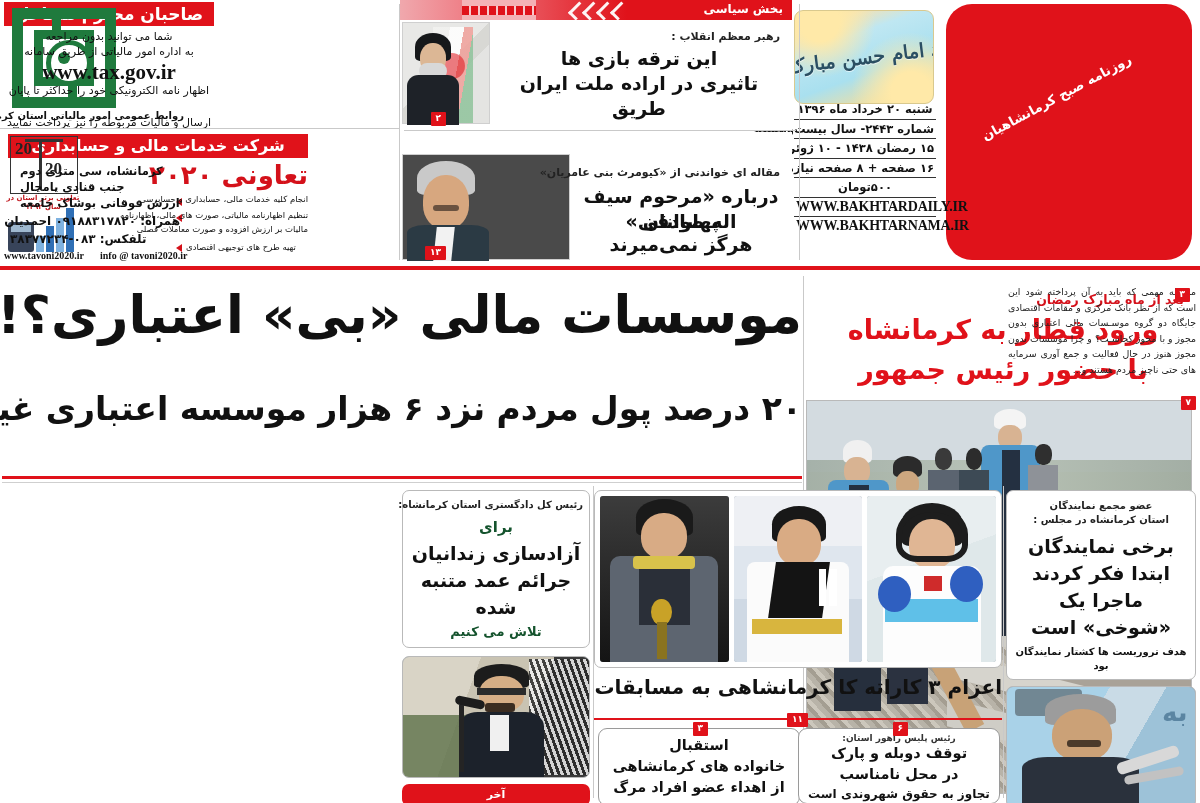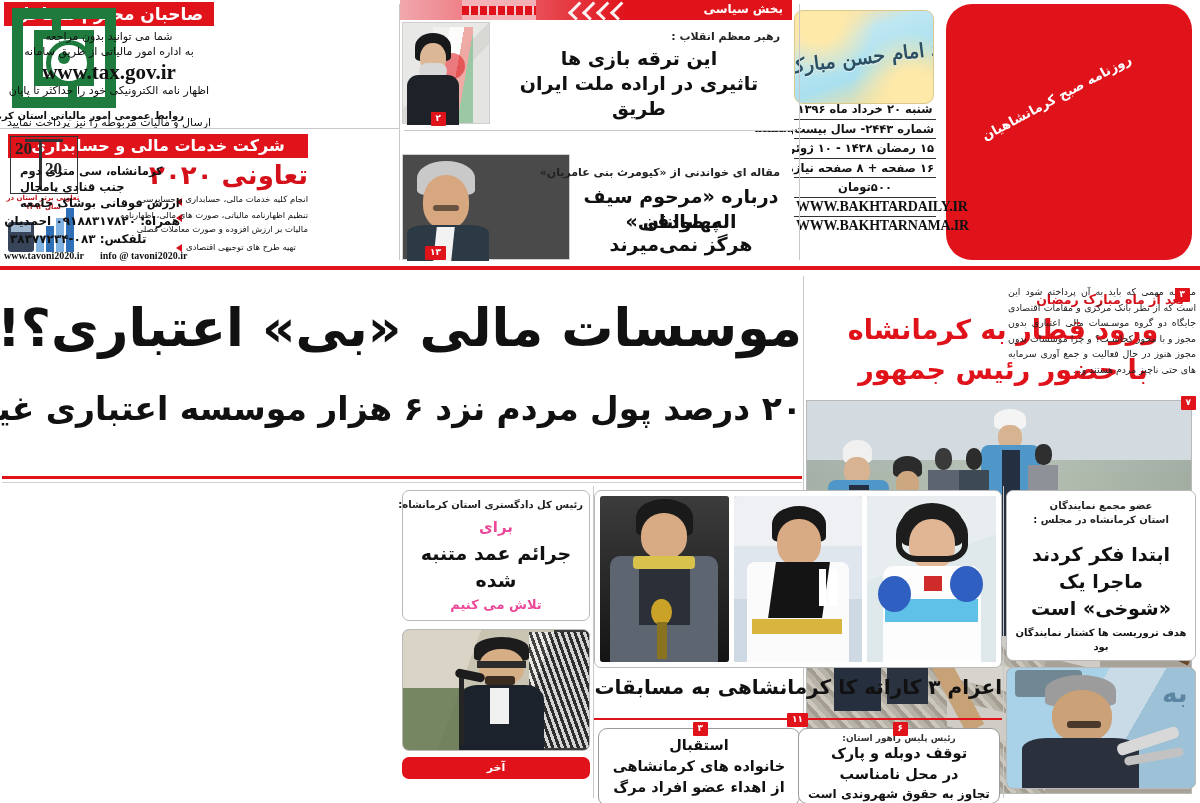--- a/index.html
+++ b/index.html
@@ -142,21 +142,20 @@
   .lead{
     position:absolute;right:4px;top:14px;width:188px;
     font-size:9.4px;line-height:15.5px;color:#222;text-align:justify;
   }
 
   
   .mainhead{
     position:absolute;left:6px;top:8px;width:780px;
     text-align:left;font-size:52px;line-height:62px;font-weight:bold;color:#111;
     white-space:nowrap;
-    margin-top:13px;
   }
   .subhead{
     position:absolute;left:6px;top:112px;width:800px;
     text-align:left;font-size:33px;line-height:42px;font-weight:bold;color:#111;
     white-space:nowrap;
   }
 
   
   .trainbox{position:absolute;left:6px;top:6px;width:384px;height:520px;}
   .train-kicker{position:absolute;right:10px;top:14px;font-size:12.5px;color:#d4111a;font-weight:bold;white-space:nowrap;}
@@ -167,21 +166,21 @@
 
   
   .mpcol{position:absolute;right:4px;width:190px;}
   .mp-kicker{font-size:10px;line-height:14px;color:#222;text-align:center;font-weight:bold;}
   .mp-title{font-size:19px;line-height:27px;color:#111;text-align:center;font-weight:bold;}
   .mp-sub{font-size:10px;line-height:14px;color:#111;text-align:center;font-weight:bold;}
 
   
   .jcol{position:absolute;width:186px;}
   .j-kicker{font-size:10px;color:#222;text-align:center;font-weight:bold;white-space:nowrap;}
-  .j-small{font-size:15px;color:#ec4899;text-align:center;font-weight:bold;}
+  .j-small{font-size:15px;color:#14532d;text-align:center;font-weight:bold;}
   .j-title{font-size:19px;line-height:27px;color:#111;text-align:center;font-weight:bold;}
 
   
   .sportcap{
     position:absolute;text-align:center;font-size:20px;line-height:26px;
     font-weight:bold;color:#111;white-space:nowrap;
   }
 
   
   .bbox{position:absolute;border:1px solid #9a9a9a;border-radius:9px;background:#fff;}
@@ -424,21 +423,22 @@
 
     <div class="mainhead" style="left:6px;top:14px;width:796px;text-align:left;">موسسات مالی «بی» اعتباری؟!</div>
     <div class="subhead" style="left:6px;top:118px;width:796px;text-align:left;">۲۰ درصد پول مردم نزد ۶ هزار موسسه اعتباری غیر مجاز</div>
 
     <div style="position:absolute;left:2px;top:206px;width:800px;height:3px;background:#e0121a;"></div>
     <div style="position:absolute;left:2px;top:212px;width:800px;height:1px;background:#cfcfcf;"></div>
 
     <div class="mpcol" style="right:4px;top:220px;width:190px;">
       <div class="frame rnd" style="position:relative;padding:8px 6px 6px;">
         <div class="mp-kicker">عضو مجمع نمایندگان</div>
-        <div class="mp-kicker" style="margin-bottom:14px;">استان کرمانشاه در مجلس :</div>
+        <div class="mp-kicker" style="margin-bottom:6px;">استان کرمانشاه در مجلس :</div>
+        <div class="mp-title">برخی نمایندگان</div>
         <div class="mp-title">ابتدا فکر کردند</div>
         <div class="mp-title" style="margin-bottom:4px;">ماجرا یک «شوخی» است</div>
         <div class="mp-sub">هدف تروریست ها کشتار نمایندگان بود</div>
       </div>
 
       <div class="photo frame rnd" style="margin-top:6px;height:120px;">
         <div style="position:absolute;inset:0;background:linear-gradient(120deg,#a9d2e8 0 40%,#c9dbe6 40% 62%,#9dc2d8 62%);"></div>
         <div style="position:absolute;left:56%;top:8%;width:40%;height:70%;color:#1b4a6e;font-size:26px;font-weight:bold;opacity:.5;">به</div>
         <div style="position:absolute;left:4%;top:2%;width:36%;height:22%;background:#2d2d2d;opacity:.45;border-radius:4px;"></div>
         <div class="hair" style="left:20%;top:6%;width:38%;height:26%;background:#9c9c9c;"></div>
@@ -506,20 +506,21 @@
       <div class="bb-line">توقف دوبله و پارک</div>
       <div class="bb-line">در محل نامناسب</div>
       <div class="bb-sub">تجاوز به حقوق شهروندی است</div>
     </div>
     <span class="pagebadge" style="right:292px;top:452px;">۶</span>
 
     <div class="jcol" style="right:610px;top:220px;width:188px;">
       <div class="frame rnd" style="position:relative;padding:8px 6px 8px;">
         <div class="j-kicker" style="margin-bottom:8px;">رئیس کل دادگستری استان کرمانشاه:</div>
         <div class="j-small" style="margin-bottom:4px;">برای</div>
+        <div class="j-title">آزادسازی زندانیان</div>
         <div class="j-title" style="margin-bottom:3px;">جرائم عمد متنبه شده</div>
         <div class="j-small" style="font-size:13px;">تلاش می کنیم</div>
       </div>
       <div class="photo frame rnd" style="margin-top:8px;height:120px;">
         <div style="position:absolute;inset:0;background:linear-gradient(110deg,#d9d4c6 0 34%,#c9c3b2 34% 66%,#3a3a3a 66%);"></div>
         <div style="position:absolute;left:0;top:48%;width:34%;height:52%;background:#5d7048;opacity:.8;"></div>
         <div style="position:absolute;left:68%;top:2%;width:32%;height:96%;background:repeating-linear-gradient(70deg,#efefef 0 3px,#2b2b2b 3px 6px);opacity:.85;"></div>
         <div class="hair" style="left:38%;top:6%;width:30%;height:20%;background:#1c1c1c;"></div>
         <div class="face" style="left:41%;top:16%;width:24%;height:30%;background:#d6ae86;"></div>
         <div style="position:absolute;left:40%;top:26%;width:26%;height:6%;background:#2b2b2b;"></div>

